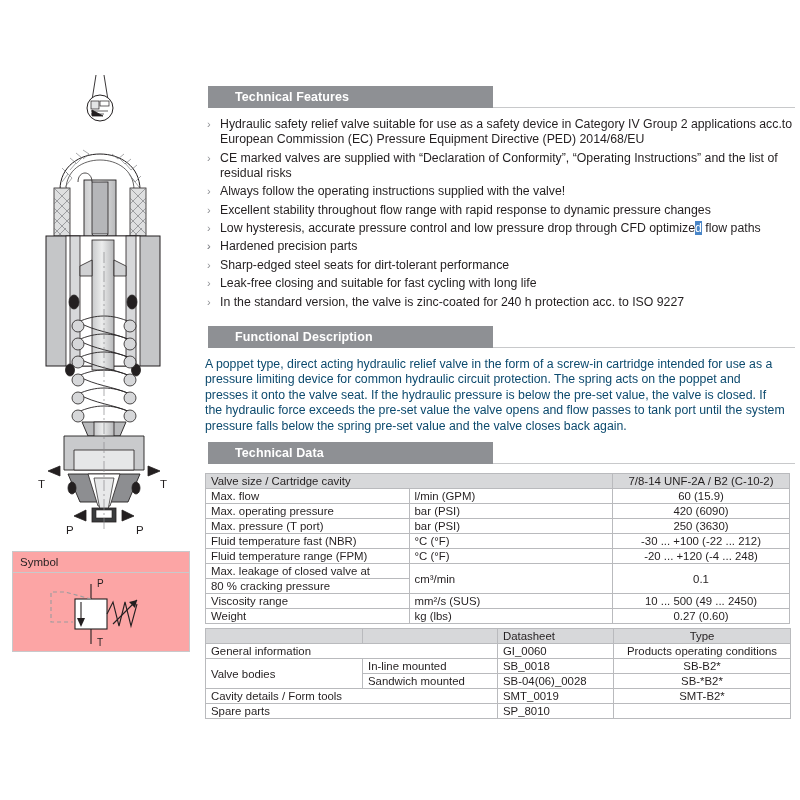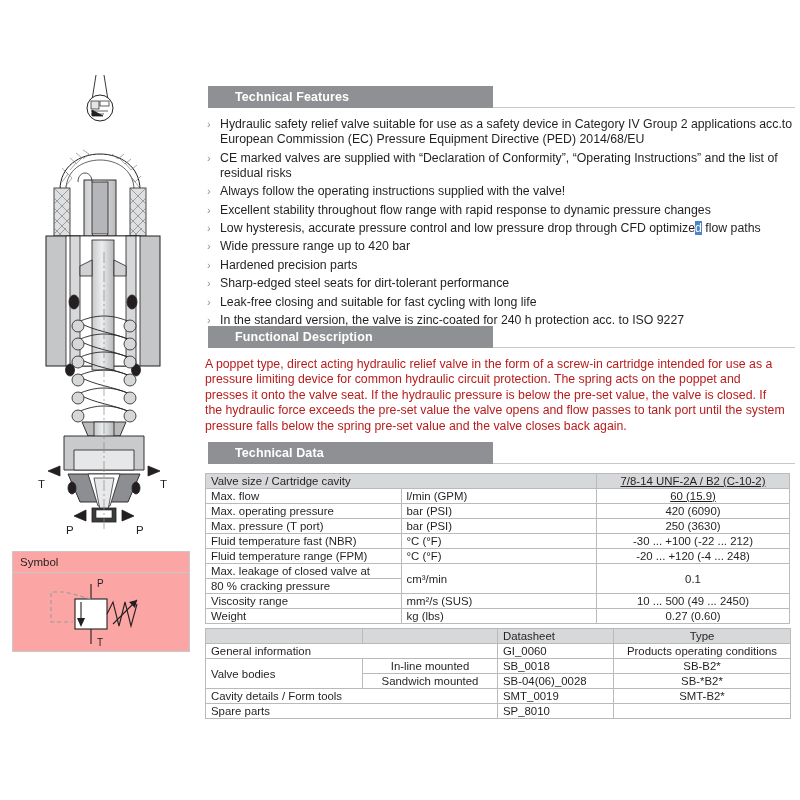--- a/index.html
+++ b/index.html
@@ -46,46 +46,46 @@
     position:relative;padding-left:15px;
     font-size:12.3px;line-height:15.2px;color:#231f20;
     margin-bottom:3.2px;
   }
   ul.features li .chev{
     position:absolute;left:2px;top:0px;color:#8e9094;font-size:11px;line-height:15.2px;
   }
   .hl{background:#4a86c8;color:#ffffff;}
 
   p.body-text{
-    margin:0;font-size:12.3px;line-height:15.4px;color:#b91c1c;
+    margin:0;font-size:12.3px;line-height:15.4px;color:#0c4a6e;
   }
 
   
   table.data{
     border-collapse:collapse;width:585px;margin:0;
     font-size:11.4px;color:#231f20;table-layout:fixed;
   }
   table.data td,table.data th{
     border:1px solid #b9babd;
     padding:1px 5px;
     font-weight:normal;
     height:15px;
     vertical-align:middle;
     box-sizing:border-box;
   }
   td.lbl{text-align:left;}
   td.unit{text-align:left;}
   td.val{text-align:center;}
   tr.headrow td{background:#d7d8da;}
-  td.sub{text-align:center;}
+  td.sub{text-align:left;}
   td.nobottom{border-bottom:1px solid #d9dadc;}
   td.notop{border-top:none;}
   .c1{width:292px;}
   .c2{width:116px;}
-  .c3{width:193px;text-decoration:underline;}
+  .c3{width:177px;}
   
   .b1{width:157px;}
   .b2{width:135px;}
   .b3{width:116px;}
   .b4{width:177px;}
 </style>
 </head>
 <body>
 
 <div id="left-column">
@@ -257,21 +257,21 @@
         <span>Technical Features</span>
       </div>
       <div class="rule"></div>
     </div>
     <ul class="features" style="margin-top:9px;">
       <li><span class="chev">›</span><span>Hydraulic safety relief valve suitable for use as a safety device in Category IV Group 2 applications acc.to European Commission (EC) Pressure Equipment Directive (PED) 2014/68/EU</span></li>
       <li><span class="chev">›</span><span>CE marked valves are supplied with “Declaration of Conformity”, “Operating Instructions” and the list of residual risks</span></li>
       <li><span class="chev">›</span><span>Always follow the operating instructions supplied with the valve!</span></li>
       <li><span class="chev">›</span><span>Excellent stability throughout flow range with rapid response to dynamic pressure changes</span></li>
       <li><span class="chev">›</span><span id="feature-sel">Low hysteresis, accurate pressure control and low pressure drop through CFD optimize<span class="hl">d</span> flow paths</span></li>
-      <li><span class="chev">›</span><span>Wide pressure range up to 420 bar</span></li>
+      <li><span class="chev">›</span></li>
       <li><span class="chev">›</span><span>Hardened precision parts</span></li>
       <li><span class="chev">›</span><span>Sharp-edged steel seats for dirt-tolerant performance</span></li>
       <li><span class="chev">›</span><span>Leak-free closing and suitable for fast cycling with long life</span></li>
       <li><span class="chev">›</span><span>In the standard version, the valve is zinc-coated for 240 h protection acc. to ISO 9227</span></li>
     </ul>
   </div>
 
   <div style="position:absolute;left:0;top:326px;width:595px;">
     <div class="section-head">
       <div class="bar">

